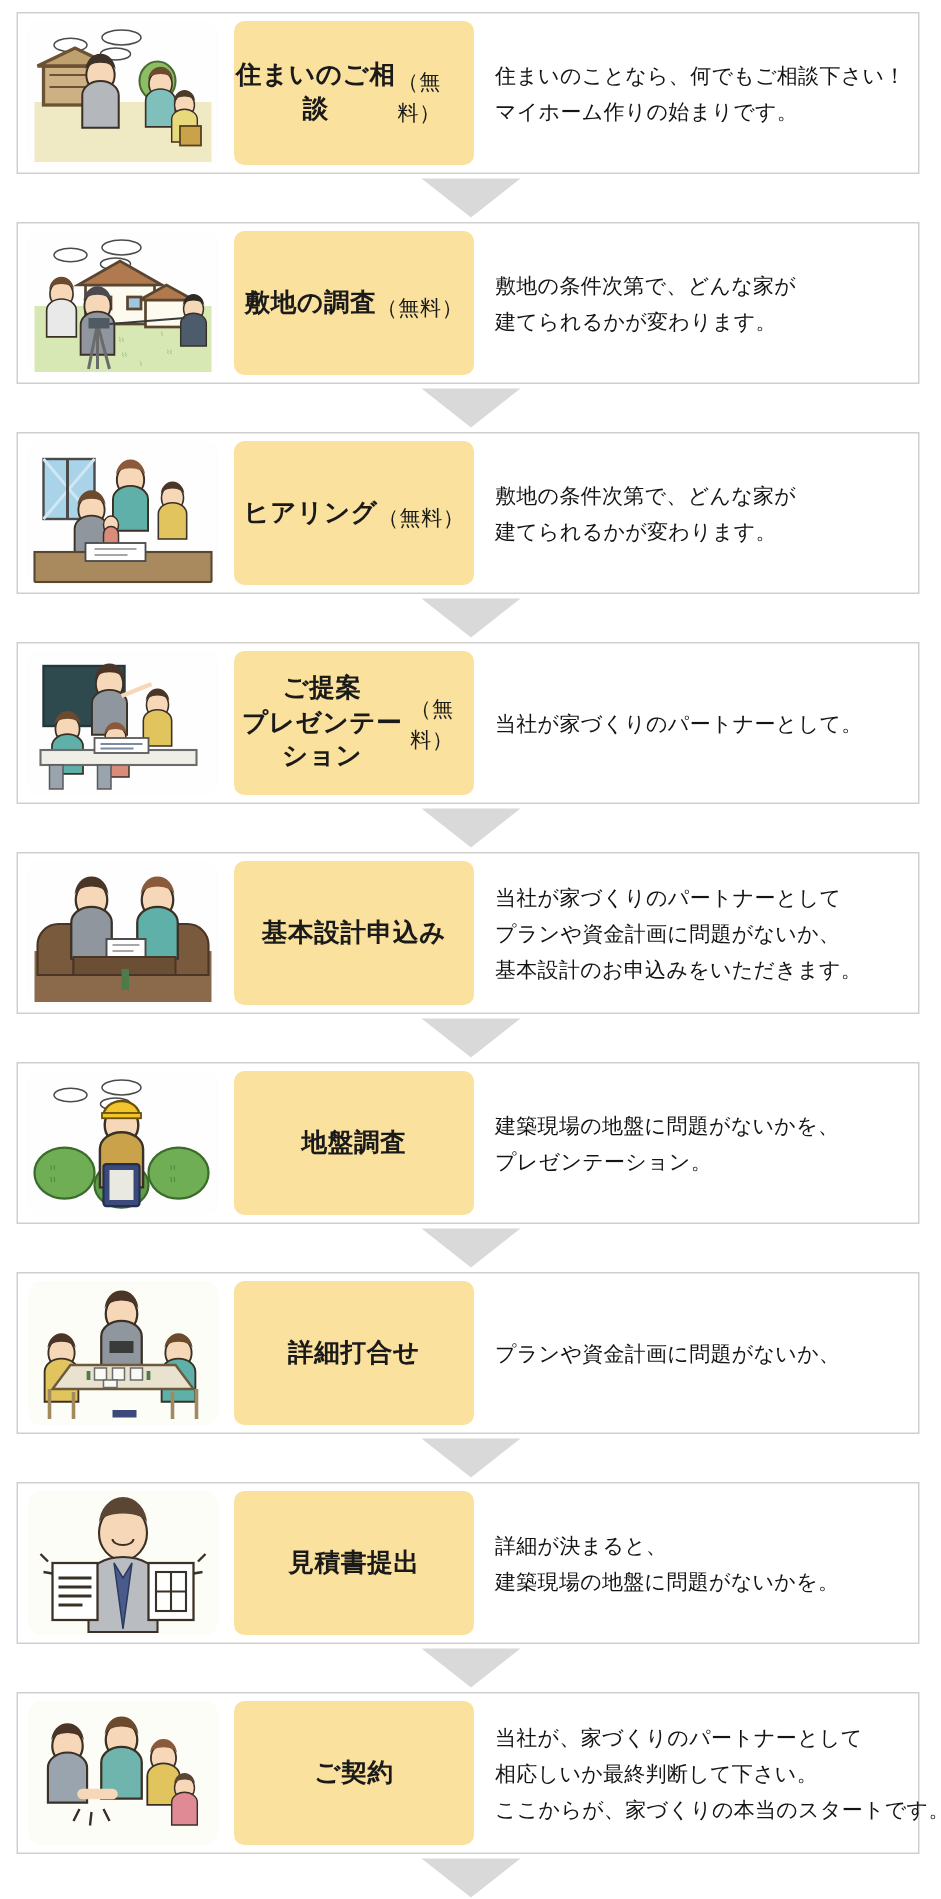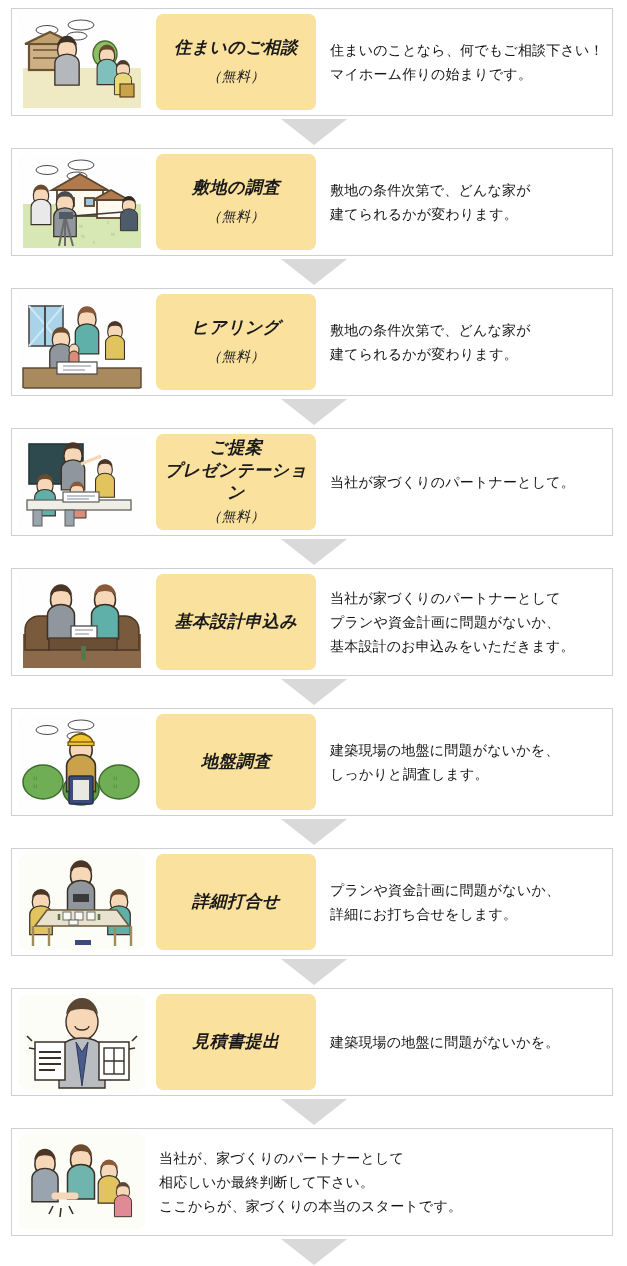--- a/index.html
+++ b/index.html
@@ -42,41 +42,39 @@
   .thumb svg { display:block; width:126px; height:96px; }
 
   .label-box {
     flex: 0 0 160px;
     width: 160px;
     align-self: stretch;
     margin-left: 11px;
     background: #fae19d;
     border-radius: 7px;
     display: flex;
-    flex-direction: column;
+    flex-direction: row;
     align-items: center;
     justify-content: center;
     color: #1a1a1a;
-    font-style: italic;
   }
   .label-main {
     font-size: 17px;
     font-weight: bold;
     line-height: 1.35;
     letter-spacing: 0.5px;
     text-align: center;
     white-space: pre-line;
   }
   .label-sub {
     font-size: 14px;
     font-weight: normal;
     line-height: 1.5;
     margin-top: 6px;
     letter-spacing: 0.5px;
-    text-align: center;
   }
   .label-box.tight .label-sub { margin-top: 1px; }
 
   .desc {
     flex: 1 1 auto;
     padding-left: 14px;
     padding-right: 4px;
     font-size: 14px;
     line-height: 24px;
     color: #141414;
@@ -358,21 +356,21 @@
               <text x="94" y="66">⌇⌇</text>
               <text x="94" y="74">⌇⌇</text>
             </g>
           </svg>
         </div>
         <div class="label-box">
           <div class="label-main">地盤調査</div>
         </div>
         <div class="desc">
           <span class="line">建築現場の地盤に問題がないかを、</span>
-          <span class="line">しっかりと調査します。</span>
+          <span class="line">プレゼンテーション。</span>
         </div>
       </div>
       <div class="arrow-wrap">
         <div class="arrow"></div>
       </div>
     </div>
     <div class="step-block">
       <div class="step-card">
         <div class="thumb">
           <svg viewBox="0 0 126 96" xmlns="http://www.w3.org/2000/svg">
@@ -403,21 +401,20 @@
             </g>
             <path d="M40,60 L40,66 M80,60 L80,66" stroke="#4f7a4a" stroke-width="2.5"></path>
             <rect x="56" y="86" width="16" height="5" fill="#3b4a7a"></rect>
           </svg>
         </div>
         <div class="label-box">
           <div class="label-main">詳細打合せ</div>
         </div>
         <div class="desc">
           <span class="line">プランや資金計画に問題がないか、</span>
-          <span class="line">詳細にお打ち合せをします。</span>
         </div>
       </div>
       <div class="arrow-wrap">
         <div class="arrow"></div>
       </div>
     </div>
     <div class="step-block">
       <div class="step-card">
         <div class="thumb">
           <svg viewBox="0 0 126 96" xmlns="http://www.w3.org/2000/svg">
@@ -438,20 +435,21 @@
             </g>
             <g stroke="#3a3026" stroke-width="1.6">
               <path d="M8,42 L13,47 M10,54 L16,55 M118,42 L113,47 M116,54 L110,55"></path>
             </g>
           </svg>
         </div>
         <div class="label-box">
           <div class="label-main">見積書提出</div>
         </div>
         <div class="desc">
+          <span class="line">詳細が決まると、</span>
           <span class="line">建築現場の地盤に問題がないかを。</span>
         </div>
       </div>
       <div class="arrow-wrap">
         <div class="arrow"></div>
       </div>
     </div>
     <div class="step-block">
       <div class="step-card">
         <div class="thumb">
@@ -476,20 +474,23 @@
               <ellipse cx="0" cy="0" rx="7" ry="8" fill="#f6d8b8" stroke="#3a3026" stroke-width="1"></ellipse>
               <path d="M-7.5,-2 a7.5,8.5 0 0 1 15,0 a7.5,4 0 0 0 -15,0z" fill="#5a4632"></path>
               <path d="M-9,26 L-9,10 a9,7 0 0 1 18,0 L9,26 Z" fill="#e08a96" stroke="#3a3026" stroke-width="1"></path>
             </g>
             <path d="M36,62 L56,62" stroke="#f6d8b8" stroke-width="7" stroke-linecap="round"></path>
             <g stroke="#3a3026" stroke-width="1.6">
               <path d="M34,72 L30,80 M42,74 L41,83 M50,72 L54,80"></path>
             </g>
           </svg>
         </div>
+        <div class="label-box">
+          <div class="label-main">ご契約</div>
+        </div>
         <div class="desc">
           <span class="line">当社が、家づくりのパートナーとして</span>
           <span class="line">相応しいか最終判断して下さい。</span>
           <span class="line">ここからが、家づくりの本当のスタートです。</span>
         </div>
       </div>
       <div class="arrow-wrap">
         <div class="arrow"></div>
       </div>
     </div>

